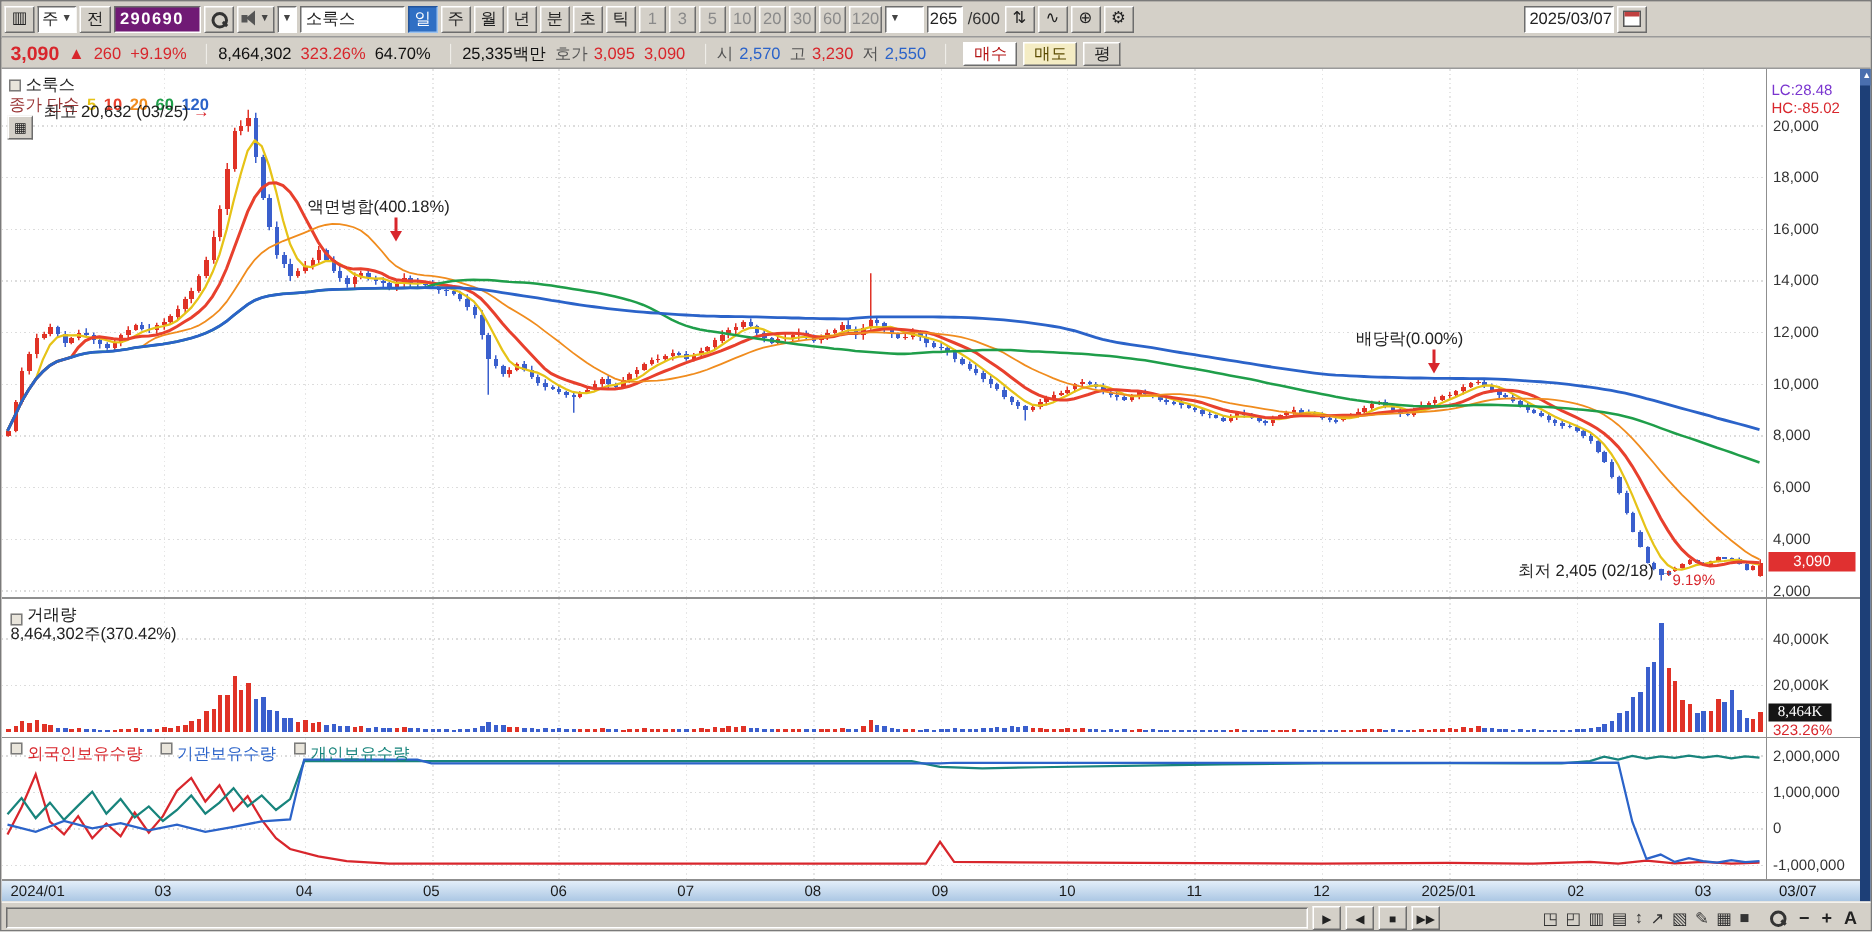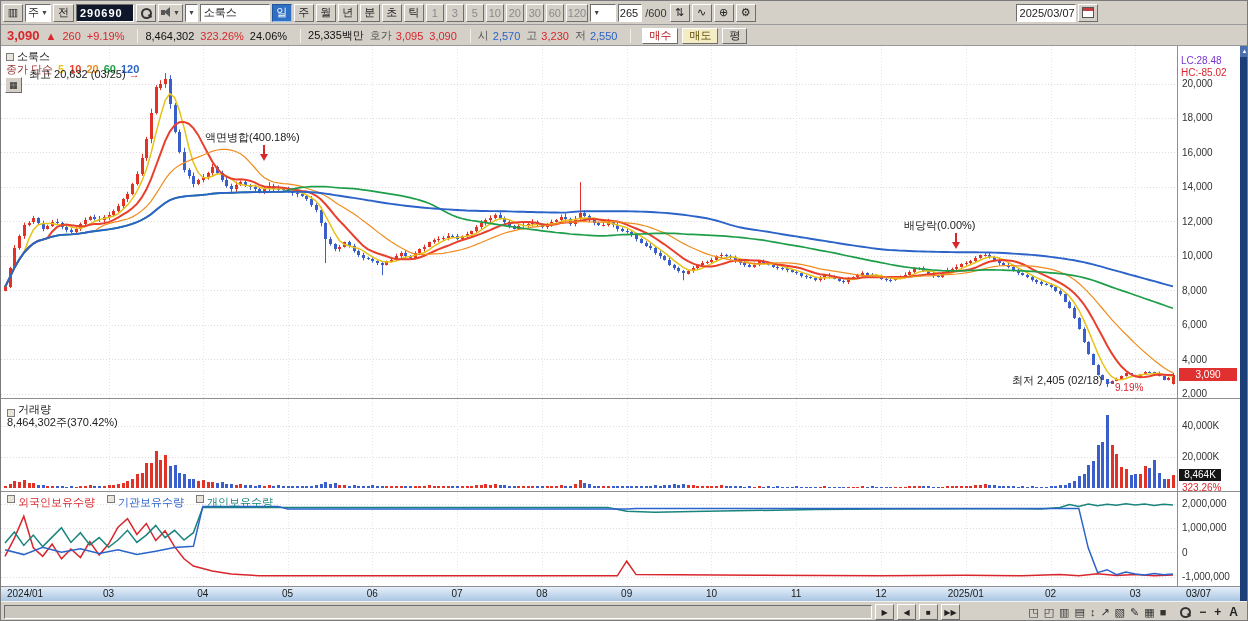--- a/index.html
+++ b/index.html
@@ -7,21 +7,21 @@
 body{font-family:"Liberation Sans","DejaVu Sans",sans-serif;font-size:11px;color:#222}
 .screen{position:relative;width:1248px;height:621px;background:#d4d0c8;overflow:hidden;border:1px solid #7a7a7a}
 
 .tb{position:absolute;left:0;top:0;width:1248px;height:24px;display:flex;align-items:center;gap:2px;padding:0 2px;background:#d4d0c8;border-bottom:1px solid #9a9a9a}
 .btn{display:inline-flex;align-items:center;justify-content:center;height:18px;padding:0 4px;background:#d4d0c8;border:1px solid;border-color:#fff #6d6d6d #6d6d6d #fff;font-size:11px;color:#222;cursor:default}
 .btn.icon{padding:0 2px;min-width:20px;gap:1px}
 .btn.per{min-width:20px;padding:0 2px}
 .btn.sel{background:#2f6fc4;color:#fff;border-color:#24549a #9cc2ee #9cc2ee #24549a}
 .btn.num{min-width:18px;color:#8a8a8a;padding:0 1px}
 .inp{height:18px;background:#fff;border:1px solid;border-color:#6d6d6d #fff #fff #6d6d6d;padding:0 3px;display:inline-flex;align-items:center}
-.inp.code{background:#0f172a;color:#fff;width:58px;font-weight:bold;letter-spacing:1px}
+.inp.code{background:#701a75;color:#fff;width:58px;font-weight:bold;letter-spacing:1px}
 .inp.name{width:70px}
 .inp.cnt{width:24px;justify-content:flex-end}
 .inp.date{width:60px;margin-left:258px}
 .combo{height:18px;background:#fff;border:1px solid;border-color:#6d6d6d #fff #fff #6d6d6d;display:inline-flex;align-items:center;padding:0 2px;gap:2px}
 .da{font-size:7px;color:#444}
 .lbl{color:#333;padding:0 1px}
 .g{font-size:11px;line-height:1}
 
 .mag{position:relative;width:12px;height:12px;display:inline-block}
 .mag::before{content:"";position:absolute;left:1px;top:1px;width:7px;height:7px;border:2px solid #333;border-radius:50%}
@@ -144,21 +144,21 @@
   </div>
 
   <div class="ib">
     <span class="price red v">3,090</span>
     <span class="red v">▲</span>
     <span class="red v">260</span>
     <span class="red v">+9.19%</span>
     <span class="sep"></span>
     <span class="dark v">8,464,302</span>
     <span class="red v">323.26%</span>
-    <span class="dark v">24.06%</span>
+    <span class="dark v">64.70%</span>
     <span class="sep"></span>
     <span class="dark v">25,335백만</span>
     <span class="lab">호가</span>
     <span class="red v">3,095</span>
     <span class="red v">3,090</span>
     <span class="sep"></span>
     <span class="lab">시</span>
     <span class="blue v">2,570</span>
     <span class="lab">고</span>
     <span class="red v">3,230</span>
@@ -1059,21 +1059,21 @@
     </div>
 
     <div class="ov" id="price-badge" style="top: 322.228px;">3,090</div>
     <div class="ov" id="price-pct" style="top: 336.228px;">9.19%</div>
 
     <div class="ov" id="vol-legend1">
       <span class="lgbox"></span>
       <span>거래량</span>
     </div>
     <div class="ov" id="vol-legend2">8,464,302주(370.42%)</div>
-    <div class="ov" id="vol-badge" style="top: 422.881px;">8,464K</div>
+    <div class="ov" id="vol-badge" style="top: 422.881px; font-family: Liberation Serif, serif;">8,464K</div>
     <div class="ov" id="vol-pct" style="top: 435.881px;">323.26%</div>
 
     <div class="ov" id="own-legend">
         <span class="olg">
           <span class="lgbox"></span>
           <span style="color: rgb(216, 38, 44);">외국인보유수량</span>
         </span>
         <span class="olg">
           <span class="lgbox"></span>
           <span style="color: rgb(43, 99, 201);">기관보유수량</span>

